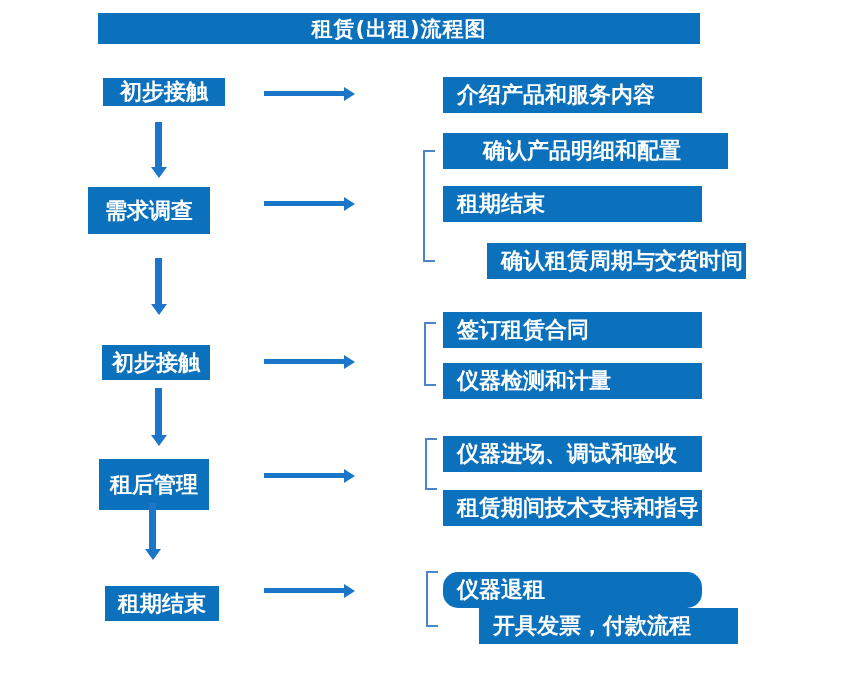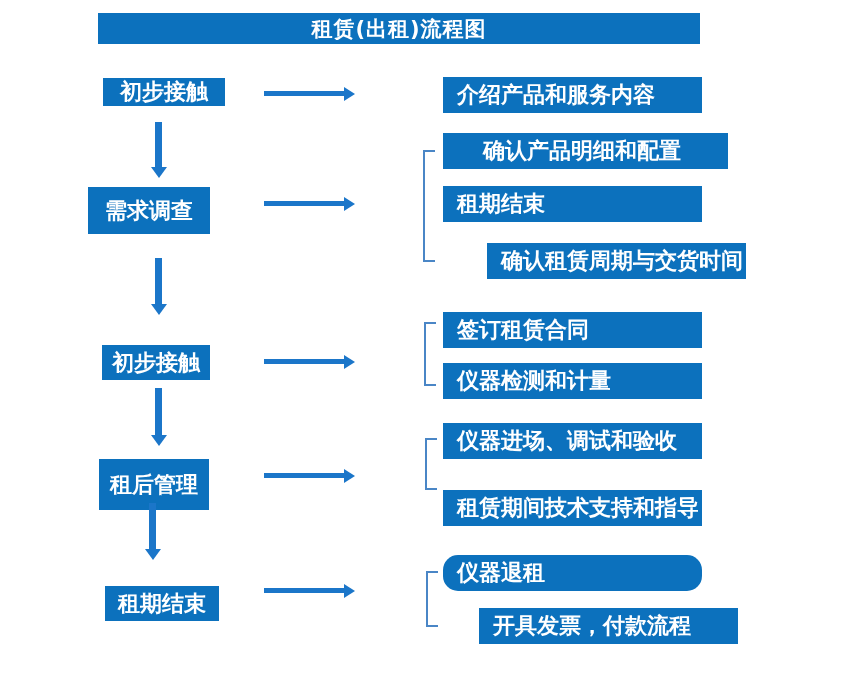--- a/index.html
+++ b/index.html
@@ -156,18 +156,18 @@
   <div class="bracket" style="left:424px; top:322px; height:60px;"></div>
   <div class="bracket" style="left:425px; top:438px; height:48px;"></div>
   <div class="bracket" style="left:426px; top:571px; height:52px;"></div>
 
   <div class="box detail" style="top:77px;">介绍产品和服务内容</div>
   <div class="box detail" style="top:133px;padding-left:40px;">确认产品明细和配置</div>
   <div class="box detail" style="top:186px;">租期结束</div>
   <div class="box detail" style="top:243px;margin-left:44px;">确认租赁周期与交货时间</div>
   <div class="box detail" style="top:312px;">签订租赁合同</div>
   <div class="box detail" style="top:363px;">仪器检测和计量</div>
-  <div class="box detail" style="top:423px;">仪器进场、调试和验收</div>
+  <div class="box detail" style="top:436px;">仪器进场、调试和验收</div>
   <div class="box detail" style="top:490px;">租赁期间技术支持和指导</div>
-  <div class="box detail" style="top:555px;border-radius:15px;">仪器退租</div>
+  <div class="box detail" style="top:572px;border-radius:15px;">仪器退租</div>
   <div class="box detail" style="top:608px;margin-left:36px;">开具发票，付款流程</div>
 
 </div>
 
 </body></html>

